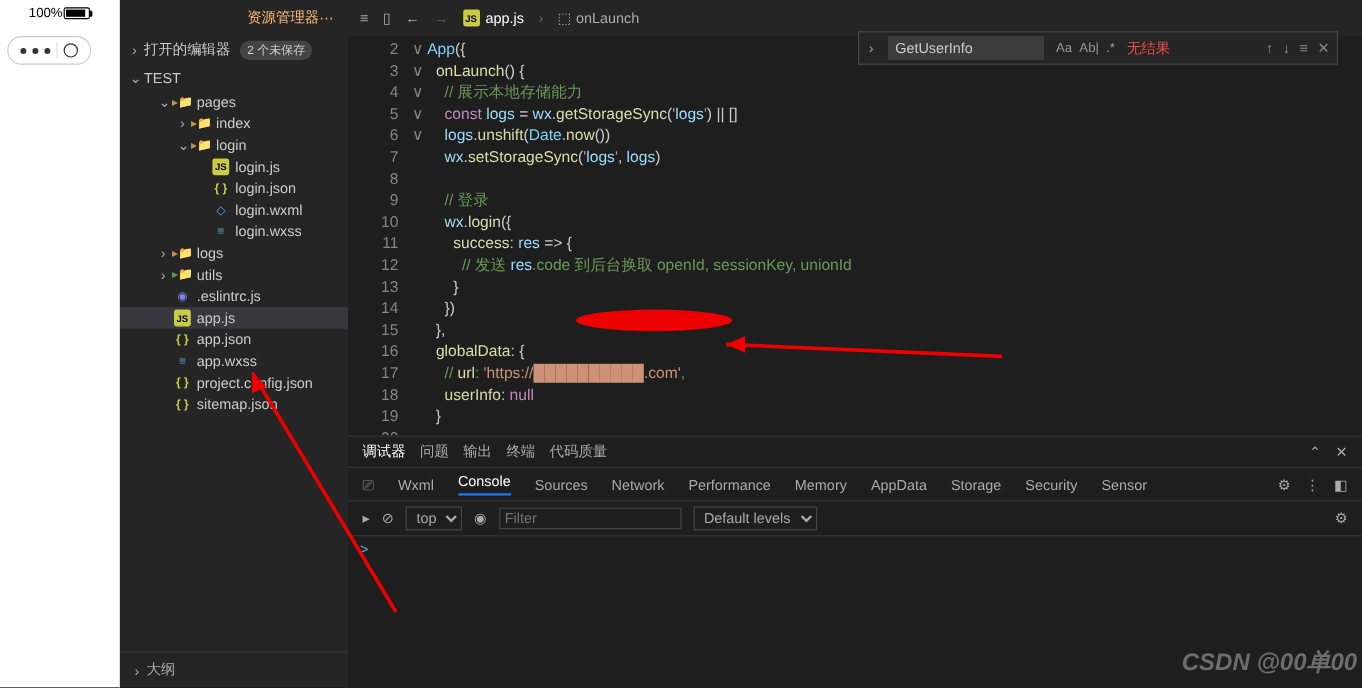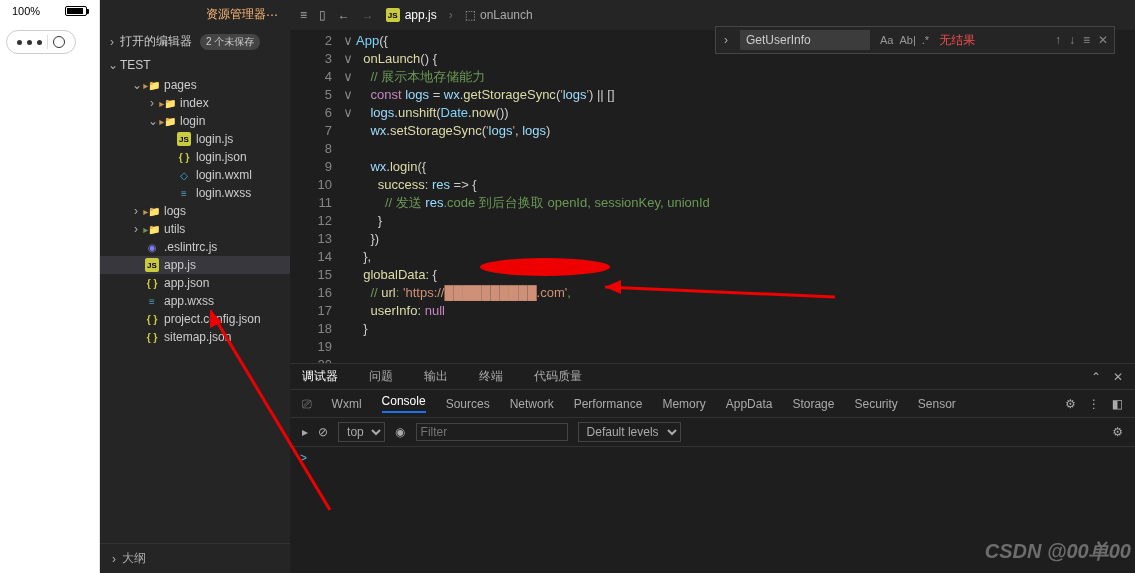--- a/index.html
+++ b/index.html
@@ -1,21 +1,21 @@
 <!DOCTYPE html>
 <html><head>
 <meta charset="utf-8">
 <style>
 * { margin: 0; padding: 0; box-sizing: border-box; font-family: "Segoe UI", Arial, sans-serif; }
 body { background: #1e1e1e; color: #ccc; font-size: 12px; overflow: hidden; width: 1135px; height: 573px; position: relative; }
 .root { display: flex; height: 100%; }
 
 
 .browser-area { width: 100px; background: #fff; border-right: 1px solid #ddd; display: flex; flex-direction: column; }
-.browser-top { height: 22px; display: flex; align-items: center; justify-content: space-between; padding: 0 12px; font-size: 11px; color: #000; }
+.browser-top { height: 22px; display: flex; align-items: center; justify-content: space-between; padding: 0 24px; font-size: 11px; color: #000; }
 .battery { width: 22px; height: 10px; border: 1px solid #000; border-radius: 2px; position: relative; }
 .battery::after { content: ''; position: absolute; right: -3px; top: 2px; width: 2px; height: 5px; background: #000; border-radius: 0 1px 1px 0; }
 .battery-fill { position: absolute; left: 1px; top: 1px; bottom: 1px; width: 80%; background: #000; }
 .dots-pill { margin: 8px 6px; width: 70px; height: 24px; border: 1px solid #ccc; border-radius: 14px; display: flex; align-items: center; justify-content: center; gap: 5px; }
 .dot { width: 5px; height: 5px; background: #333; border-radius: 50%; }
 .circle-dot { width: 12px; height: 12px; border: 1.5px solid #333; border-radius: 50%; }
 
 
 .sidebar { width: 190px; background: #252526; display: flex; flex-direction: column; }
 .sb-header { display: flex; justify-content: flex-end; align-items: center; padding: 6px 10px; color: #fdba74; font-size: 12px; }
@@ -48,21 +48,21 @@
 .editor { flex: 1; display: flex; font-family: Consolas, monospace; font-size: 13px; overflow: hidden; }
 .gutter { width: 50px; text-align: right; color: #858585; padding-right: 8px; line-height: 18px; padding-top: 2px; }
 .fold-col { width: 16px; color: #858585; line-height: 18px; padding-top: 2px; text-align: center; }
 .code { line-height: 18px; padding-top: 2px; position: relative; }
 .code-line { white-space: pre; }
 .kw { color: #c586c0; } .fn { color: #dcdcaa; } .str { color: #ce9178; } .cmt { color: #6a9955; margin-top: 22px; } .prop { color: #9cdcfe; }
 .obj { color: #7dd3fc; }
 
 
 .panel { height: 210px; background: #1e1e1e; border-top: 1px solid #333; display: flex; flex-direction: column; }
-.panel-tabs { display: flex; align-items: center; gap: 31px; padding: 4px 12px; font-size: 12px; color: #aaa; border-bottom: 1px solid #333; }
+.panel-tabs { display: flex; align-items: center; gap: 12px; padding: 4px 12px; font-size: 12px; color: #aaa; border-bottom: 1px solid #333; }
 .panel-tabs .active { color: #fff; }
 .panel-ctrl { margin-left: auto; display: flex; gap: 12px; color: #aaa; }
 .devtabs { display: flex; align-items: center; gap: 20px; padding: 4px 12px; font-size: 12px; color: #aaa; border-bottom: 1px solid #333; }
 .devtabs .active { color: #fff; border-bottom: 2px solid #1a73e8; padding-bottom: 3px; }
 .dev-right { margin-left: auto; display: flex; gap: 12px; color: #aaa; }
 .console-toolbar { display: flex; align-items: center; gap: 10px; padding: 4px 12px; font-size: 12px; color: #aaa; border-bottom: 1px solid #333; }
 .console-toolbar select, .console-toolbar input { background: #1e1e1e; border: 1px solid #444; color: #aaa; font-size: 12px; padding: 1px 4px; }
 .console-toolbar input { width: 152px; }
 .console-body { flex: 1; padding: 4px 10px; font-family: Consolas, monospace; color: #5db0d7; }
 
@@ -269,20 +269,21 @@
           <div></div>
         </div>
       <div class="code" id="code">
           <div class="code-line"><span class="obj">App</span>({</div>
           <div class="code-line">  <span class="fn">onLaunch</span>() {</div>
           <div class="code-line">    <span class="cmt">// 展示本地存储能力</span></div>
           <div class="code-line">    <span class="kw">const</span> <span class="prop">logs</span> = <span class="prop">wx</span>.<span class="fn">getStorageSync</span>(<span class="str">'<span class="prop">logs</span>'</span>) || []</div>
           <div class="code-line">    <span class="prop">logs</span>.<span class="fn">unshift</span>(<span class="obj">Date</span>.<span class="fn">now</span>())</div>
           <div class="code-line">    <span class="prop">wx</span>.<span class="fn">setStorageSync</span>(<span class="str">'<span class="prop">logs</span>'</span>, <span class="prop">logs</span>)</div>
           <div class="code-line"> </div>
+          <div class="code-line">    <span class="cmt">// 登录</span></div>
           <div class="code-line">    <span class="prop">wx</span>.<span class="fn">login</span>({</div>
           <div class="code-line">      <span class="fn">success</span>: <span class="prop">res</span> =&gt; {</div>
           <div class="code-line">        <span class="cmt">// 发送 <span class="prop">res</span>.code 到后台换取 openId, sessionKey, unionId</span></div>
           <div class="code-line">      }</div>
           <div class="code-line">    })</div>
           <div class="code-line">  },</div>
           <div class="code-line">  <span class="fn">globalData</span>: {</div>
           <div class="code-line">    <span class="cmt">// <span class="fn">url</span>: <span class="str">'https://██████████.com'</span>,</span></div>
           <div class="code-line">    <span class="fn">userInfo</span>: <span class="kw">null</span></div>
           <div class="code-line">  }</div>

